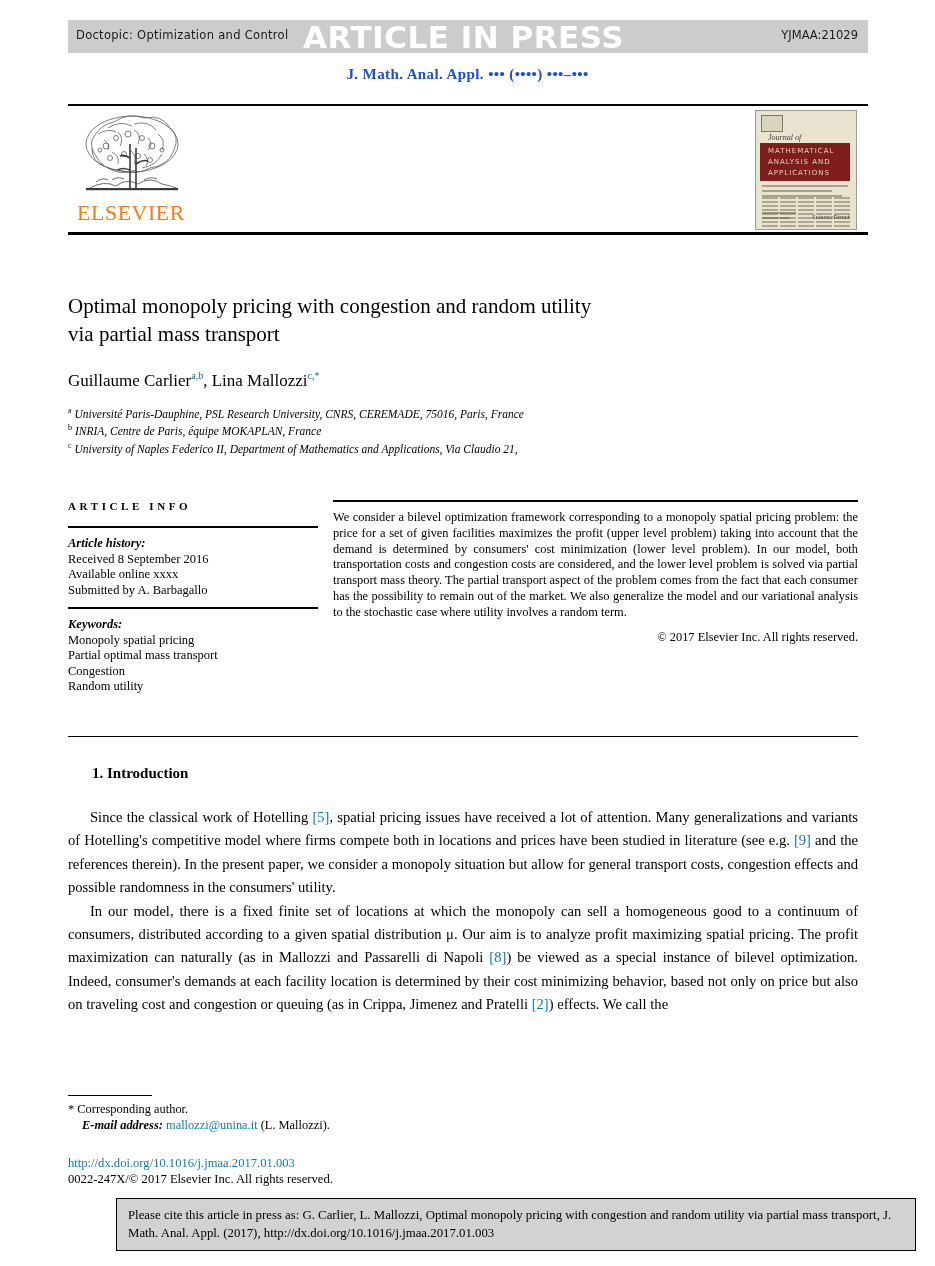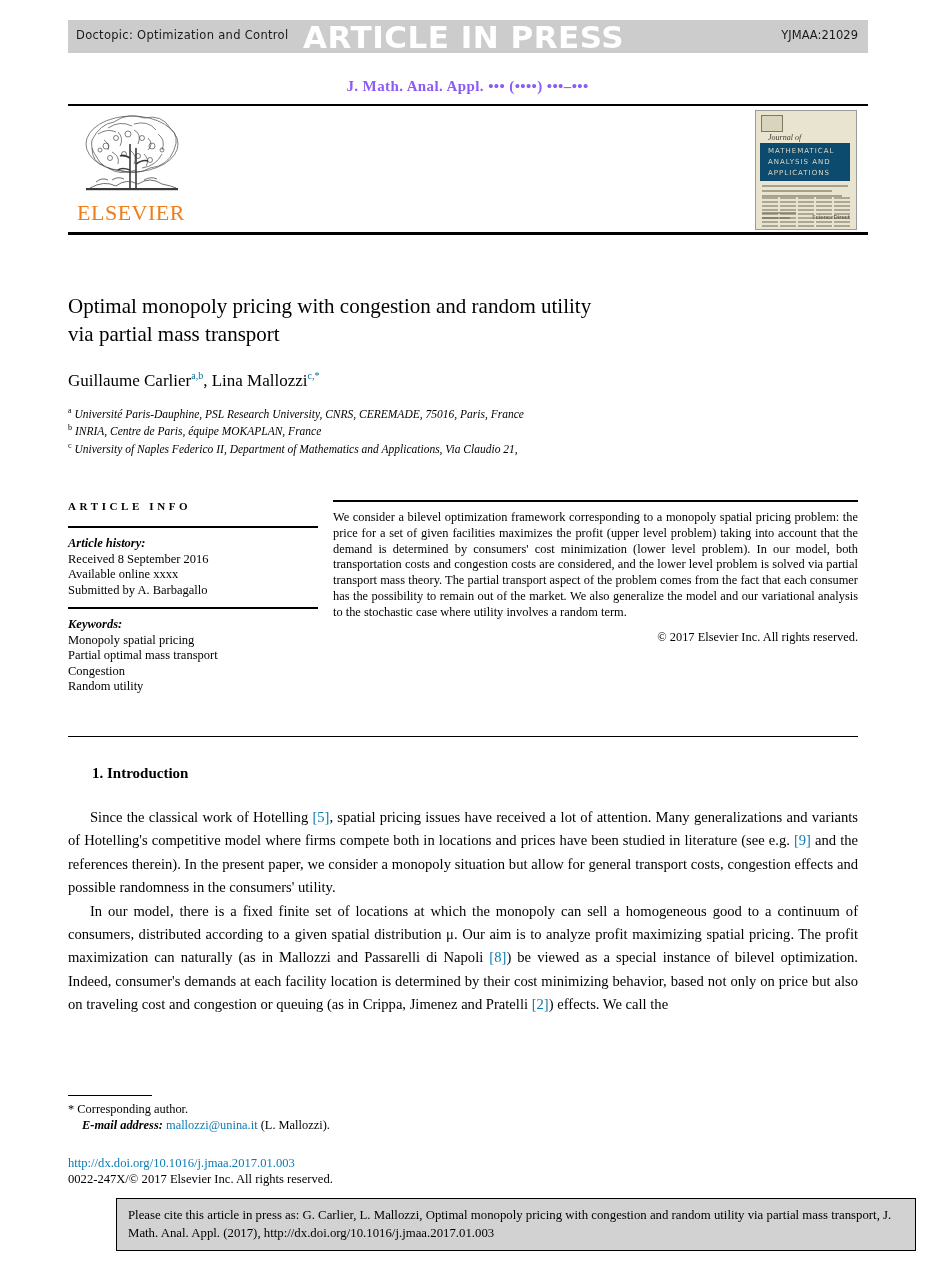--- a/index.html
+++ b/index.html
@@ -68,22 +68,21 @@
   .running-head {
     position: absolute;
     left: 0;
     top: 66px;
     width: 935px;
     text-align: center;
     font-family: "Liberation Serif", serif;
     font-weight: bold;
     font-size: 15px;
     letter-spacing: 0.4px;
-    color: #8b5cf6;
-    margin-top: 12px;
+    color: #1d4ed8;
   }
 
   
   .masthead {
     position: absolute;
     left: 68px;
     top: 104px;
     width: 800px;
     height: 130px;
   }
@@ -200,21 +199,21 @@
     font-style: italic;
     font-size: 8px;
     color: #3b3a33;
   }
   .cover-band {
     position: absolute;
     left: 4px;
     top: 32px;
     width: 90px;
     height: 38px;
-    background: #0c4a6e;
+    background: #7f1d1d;
   }
   .cover-band-line {
     position: absolute;
     left: 8px;
     width: 76px;
     font-family: "DejaVu Sans", "Liberation Sans", sans-serif;
     font-size: 7px;
     letter-spacing: 1px;
     color: #ddd9c4;
     white-space: nowrap;

